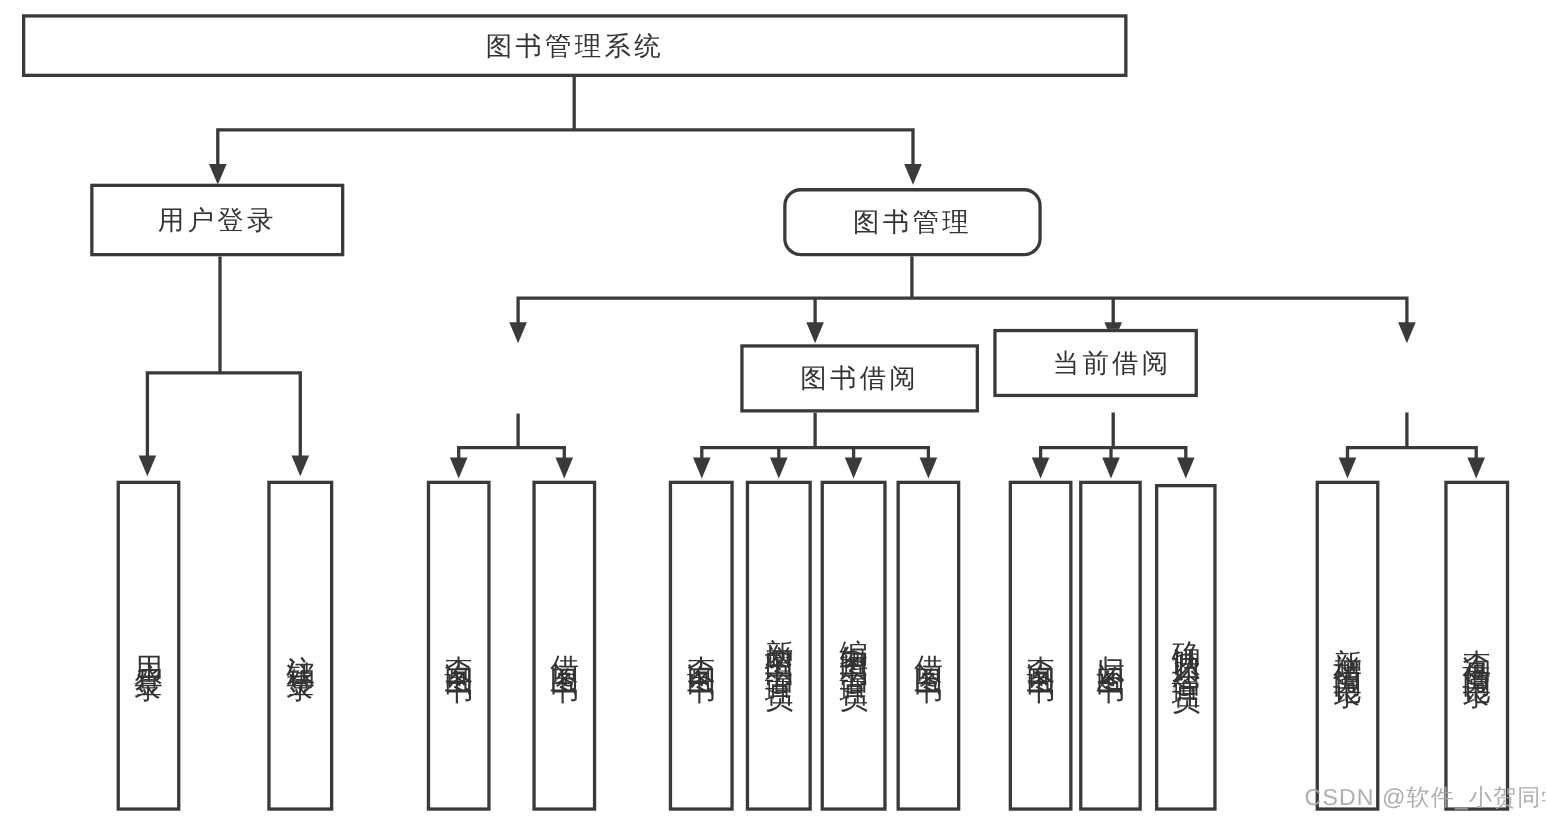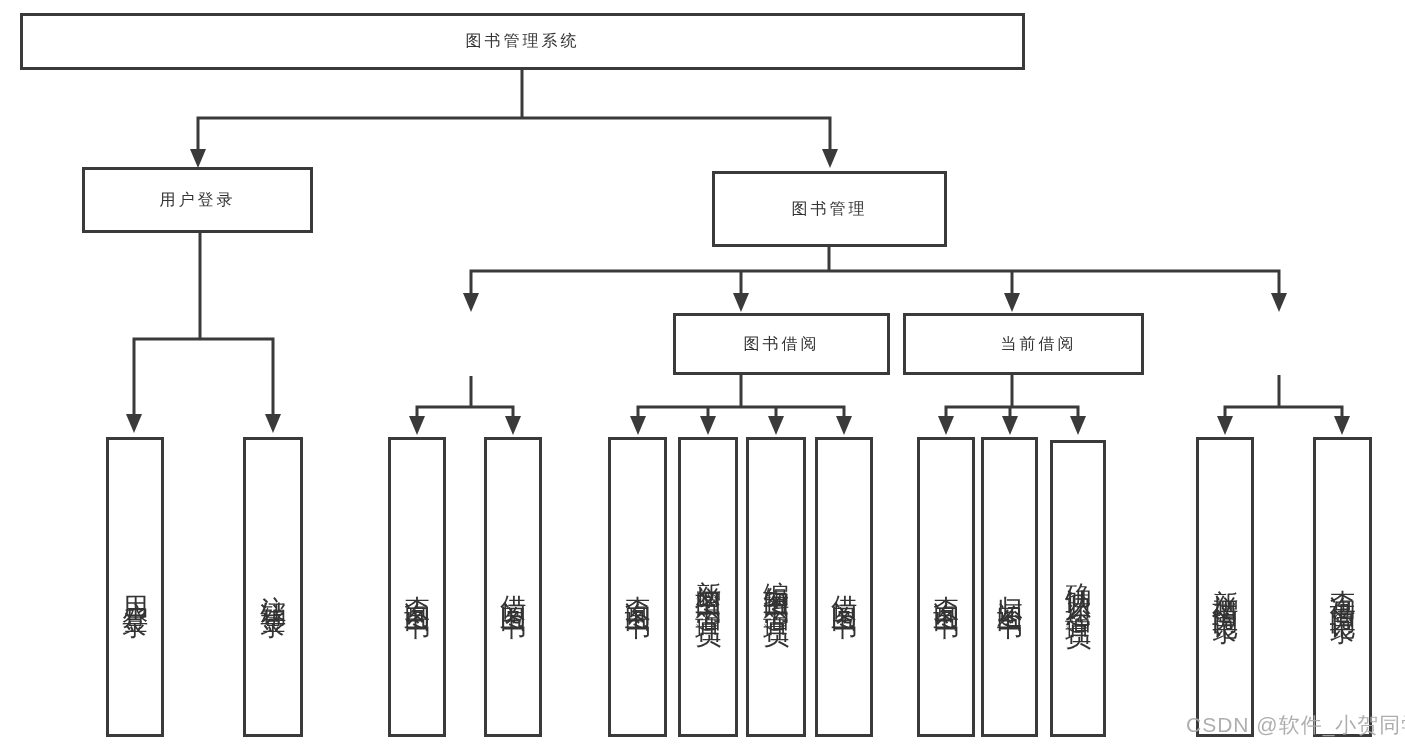--- a/index.html
+++ b/index.html
@@ -12,21 +12,21 @@
   }
   .connectors{position:absolute;left:0;top:0;width:1405px;height:747px;}
   .node{
     position:absolute;
     box-sizing:border-box;
     background:#ffffff;
     border:3px solid #3a3a3a;
     display:flex;align-items:center;justify-content:center;
     color:#333333;
   }
-  .hnode{font-size:16px;letter-spacing:3px;white-space:nowrap;text-align:right;}
+  .hnode{font-size:24px;letter-spacing:3px;white-space:nowrap;text-align:right;}
   .vnode span{
     writing-mode:vertical-rl;
     text-orientation:mixed;
     font-size:26px;
     letter-spacing:6px;
     line-height:1.05;
     color:#333333;
   }
   .watermark{
     position:absolute;
@@ -97,28 +97,28 @@
     </g>
   </svg>
 
   <div class="node hnode" style="left:20px;top:13px;width:1005px;height:57px;">
     <span>图书管理系统</span>
   </div>
 
   <div class="node hnode" style="left:82px;top:167px;width:231px;height:66px;">
     <span>用户登录</span>
   </div>
-  <div class="node hnode" style="left:712px;top:171px;width:235px;height:76px;">
+  <div class="node hnode" style="left:712px;top:171px;width:235px;height:62px;border-radius:16px;">
     <span>图书管理</span>
   </div>
 
   <div class="node hnode" style="left:633px;top:313px;width:217px;height:62px;margin-left:40px;">
     <span>图书借阅</span>
   </div>
-  <div class="node hnode" style="left:903px;top:313px;width:241px;height:62px;padding-left:30px;">
+  <div class="node hnode" style="left:903px;top:299px;width:186px;height:62px;padding-left:30px;">
     <span>当前借阅</span>
   </div>
 
   <div class="node vnode" style="left:106px;top:437px;width:58px;height:300px;">
     <span>用户登录</span>
   </div>
   <div class="node vnode" style="left:243px;top:437px;width:60px;height:300px;">
     <span>注销登录</span>
   </div>
 

